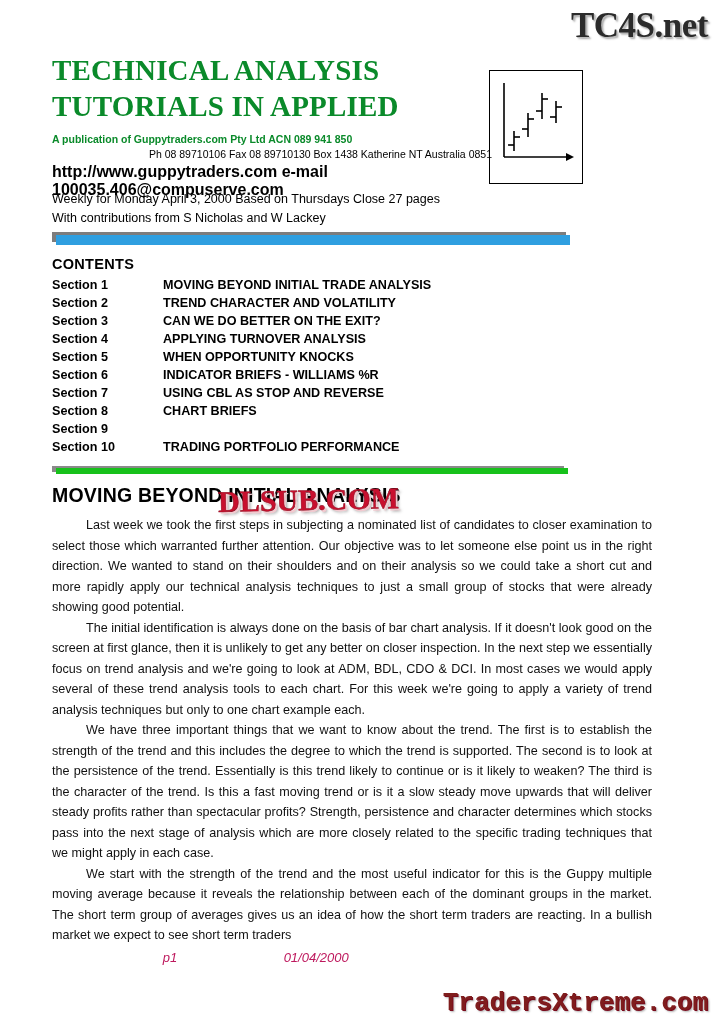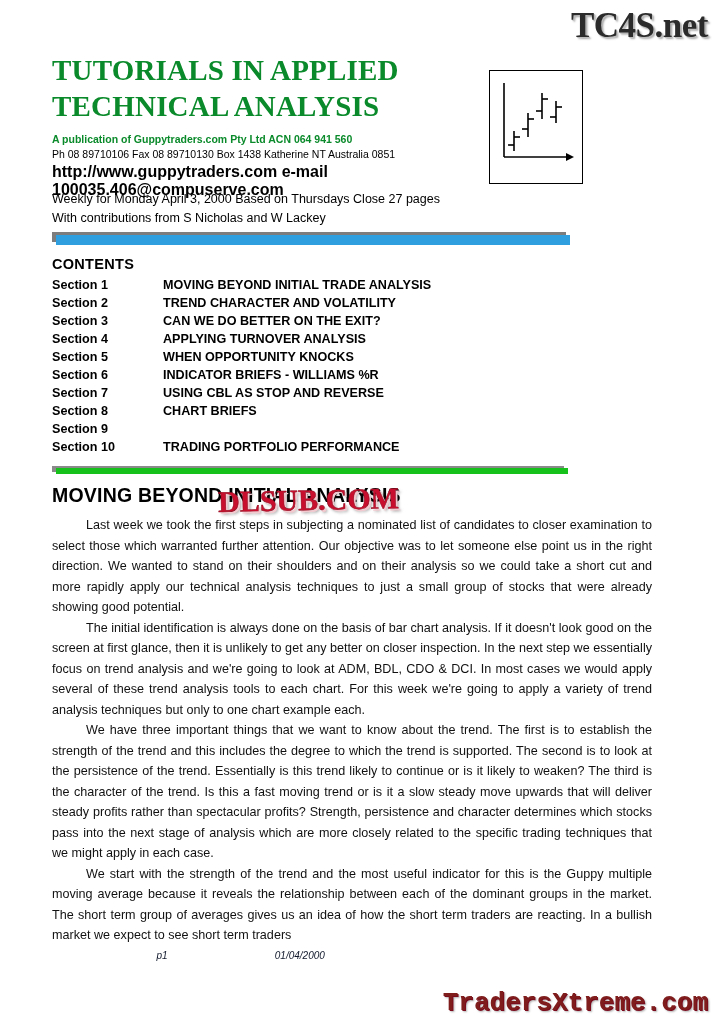--- a/index.html
+++ b/index.html
@@ -86,20 +86,21 @@
   .pubinfo .line1 {
     font-size: 10.5px;
     color: #0a8a2a;
     font-weight: bold;
     margin-bottom: 3px;
   }
   .pubinfo .line2 {
     font-size: 10.5px;
     color: #000;
     margin-bottom: 3px;
+    text-align: right;
   }
   .pubinfo .line3 {
     font-size: 16px;
     color: #000;
     font-weight: bold;
   }
   .issueinfo {
     position: absolute;
     left: 52px;
     top: 190px;
@@ -213,47 +214,47 @@
     color: #111;
   }
   .body-text p {
     margin: 0 0 0 0;
     text-indent: 34px;
   }
 
   
   .footer {
     position: absolute;
-    left: 52px;
+    left: 60px;
     top: 950px;
     width: 520px;
-    font-size: 10px;
+    font-size: 13px;
     font-style: italic;
-    color: #0f172a;
+    color: #be185d;
   }
   .footer .pg {
     display: inline-block;
     width: 220px;
     text-align: center;
   }
   .footer .dt {
     display: inline-block;
     text-align: left;
   }
 </style>
 </head>
 <body>
 
 <div class="page">
 
   <div class="wm-top">TC4S.net</div>
 
   <div class="masthead">
+    <h1>TECHNICAL ANALYSIS</h1>
     <h1>TUTORIALS IN APPLIED</h1>
-    <h1>TECHNICAL ANALYSIS</h1>
   </div>
 
   <div class="logo-box">
     <svg width="90" height="110" viewBox="0 0 90 110" xmlns="http://www.w3.org/2000/svg">
 
       <line x1="14" y1="12" x2="14" y2="86" stroke="#000" stroke-width="1.6"></line>
       <line x1="14" y1="86" x2="76" y2="86" stroke="#000" stroke-width="1.6"></line>
       <polygon points="76,82 84,86 76,90" fill="#000"></polygon>
 
       <line x1="24" y1="60" x2="24" y2="80" stroke="#000" stroke-width="1.6"></line>
@@ -268,21 +269,21 @@
       <line x1="52" y1="28" x2="58" y2="28" stroke="#000" stroke-width="1.6"></line>
       <line x1="52" y1="40" x2="46" y2="40" stroke="#000" stroke-width="1.6"></line>
 
       <line x1="66" y1="30" x2="66" y2="52" stroke="#000" stroke-width="1.6"></line>
       <line x1="66" y1="36" x2="72" y2="36" stroke="#000" stroke-width="1.6"></line>
       <line x1="66" y1="46" x2="60" y2="46" stroke="#000" stroke-width="1.6"></line>
     </svg>
   </div>
 
   <div class="pubinfo">
-    <div class="line1">A publication of    Guppytraders.com   Pty Ltd   ACN 064 941 560</div>
+    <div class="line1">A publication of    Guppytraders.com   Pty Ltd   ACN 089 941 850</div>
     <div class="line2">Ph 08 89710106     Fax 08 89710130   Box 1438   Katherine   NT   Australia   0851</div>
     <div class="line3">http://www.guppytraders.com   e-mail 100035.406@compuserve.com</div>
   </div>
 
   <div class="issueinfo">
     <div>Weekly for Monday April 3, 2000 Based on Thursdays Close 27 pages</div>
     <div>With contributions from  S Nicholas and W Lackey</div>
   </div>
 
   <div class="rule-blue-wrap">

